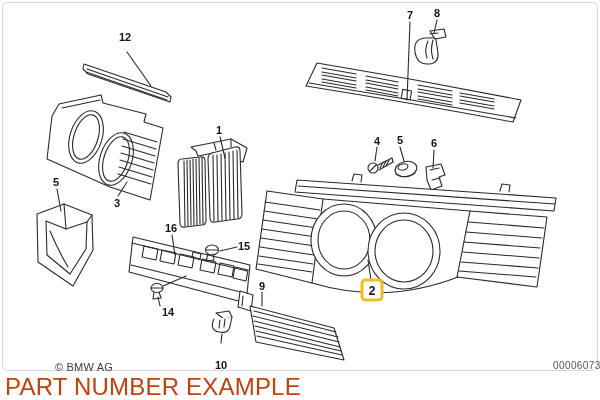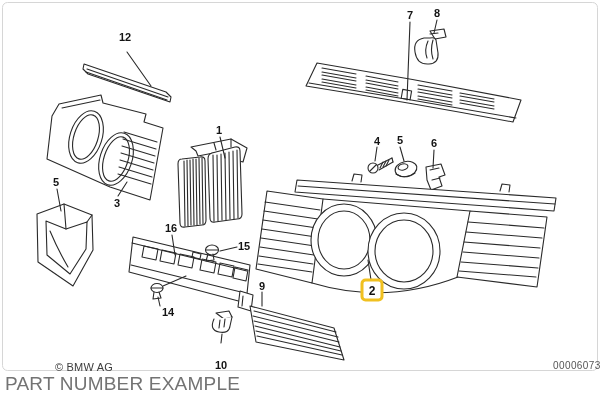--- a/index.html
+++ b/index.html
@@ -27,21 +27,21 @@
   .copyright{
     position:absolute;left:55px;top:361px;
     font-size:11px;font-weight:normal;color:#3c3c3c;letter-spacing:0.2px;
   }
   .doc-number{
     position:absolute;left:519px;top:360px;
     font-size:10px;color:#555;letter-spacing:0.4px;margin-left:34px;
   }
   .caption{
     position:absolute;left:5px;top:373px;
-    font-size:19px;color:#737373;letter-spacing:0.2px;white-space:nowrap;
+    font-size:24px;color:#c2410c;letter-spacing:0.2px;white-space:nowrap;
   }
 </style>
 </head>
 <body>
 
 <div class="stage">
 
   <svg width="600" height="400" viewBox="0 0 600 400">
     <rect class="frame" x="2.5" y="2.5" width="595" height="368" rx="5"></rect>
 

